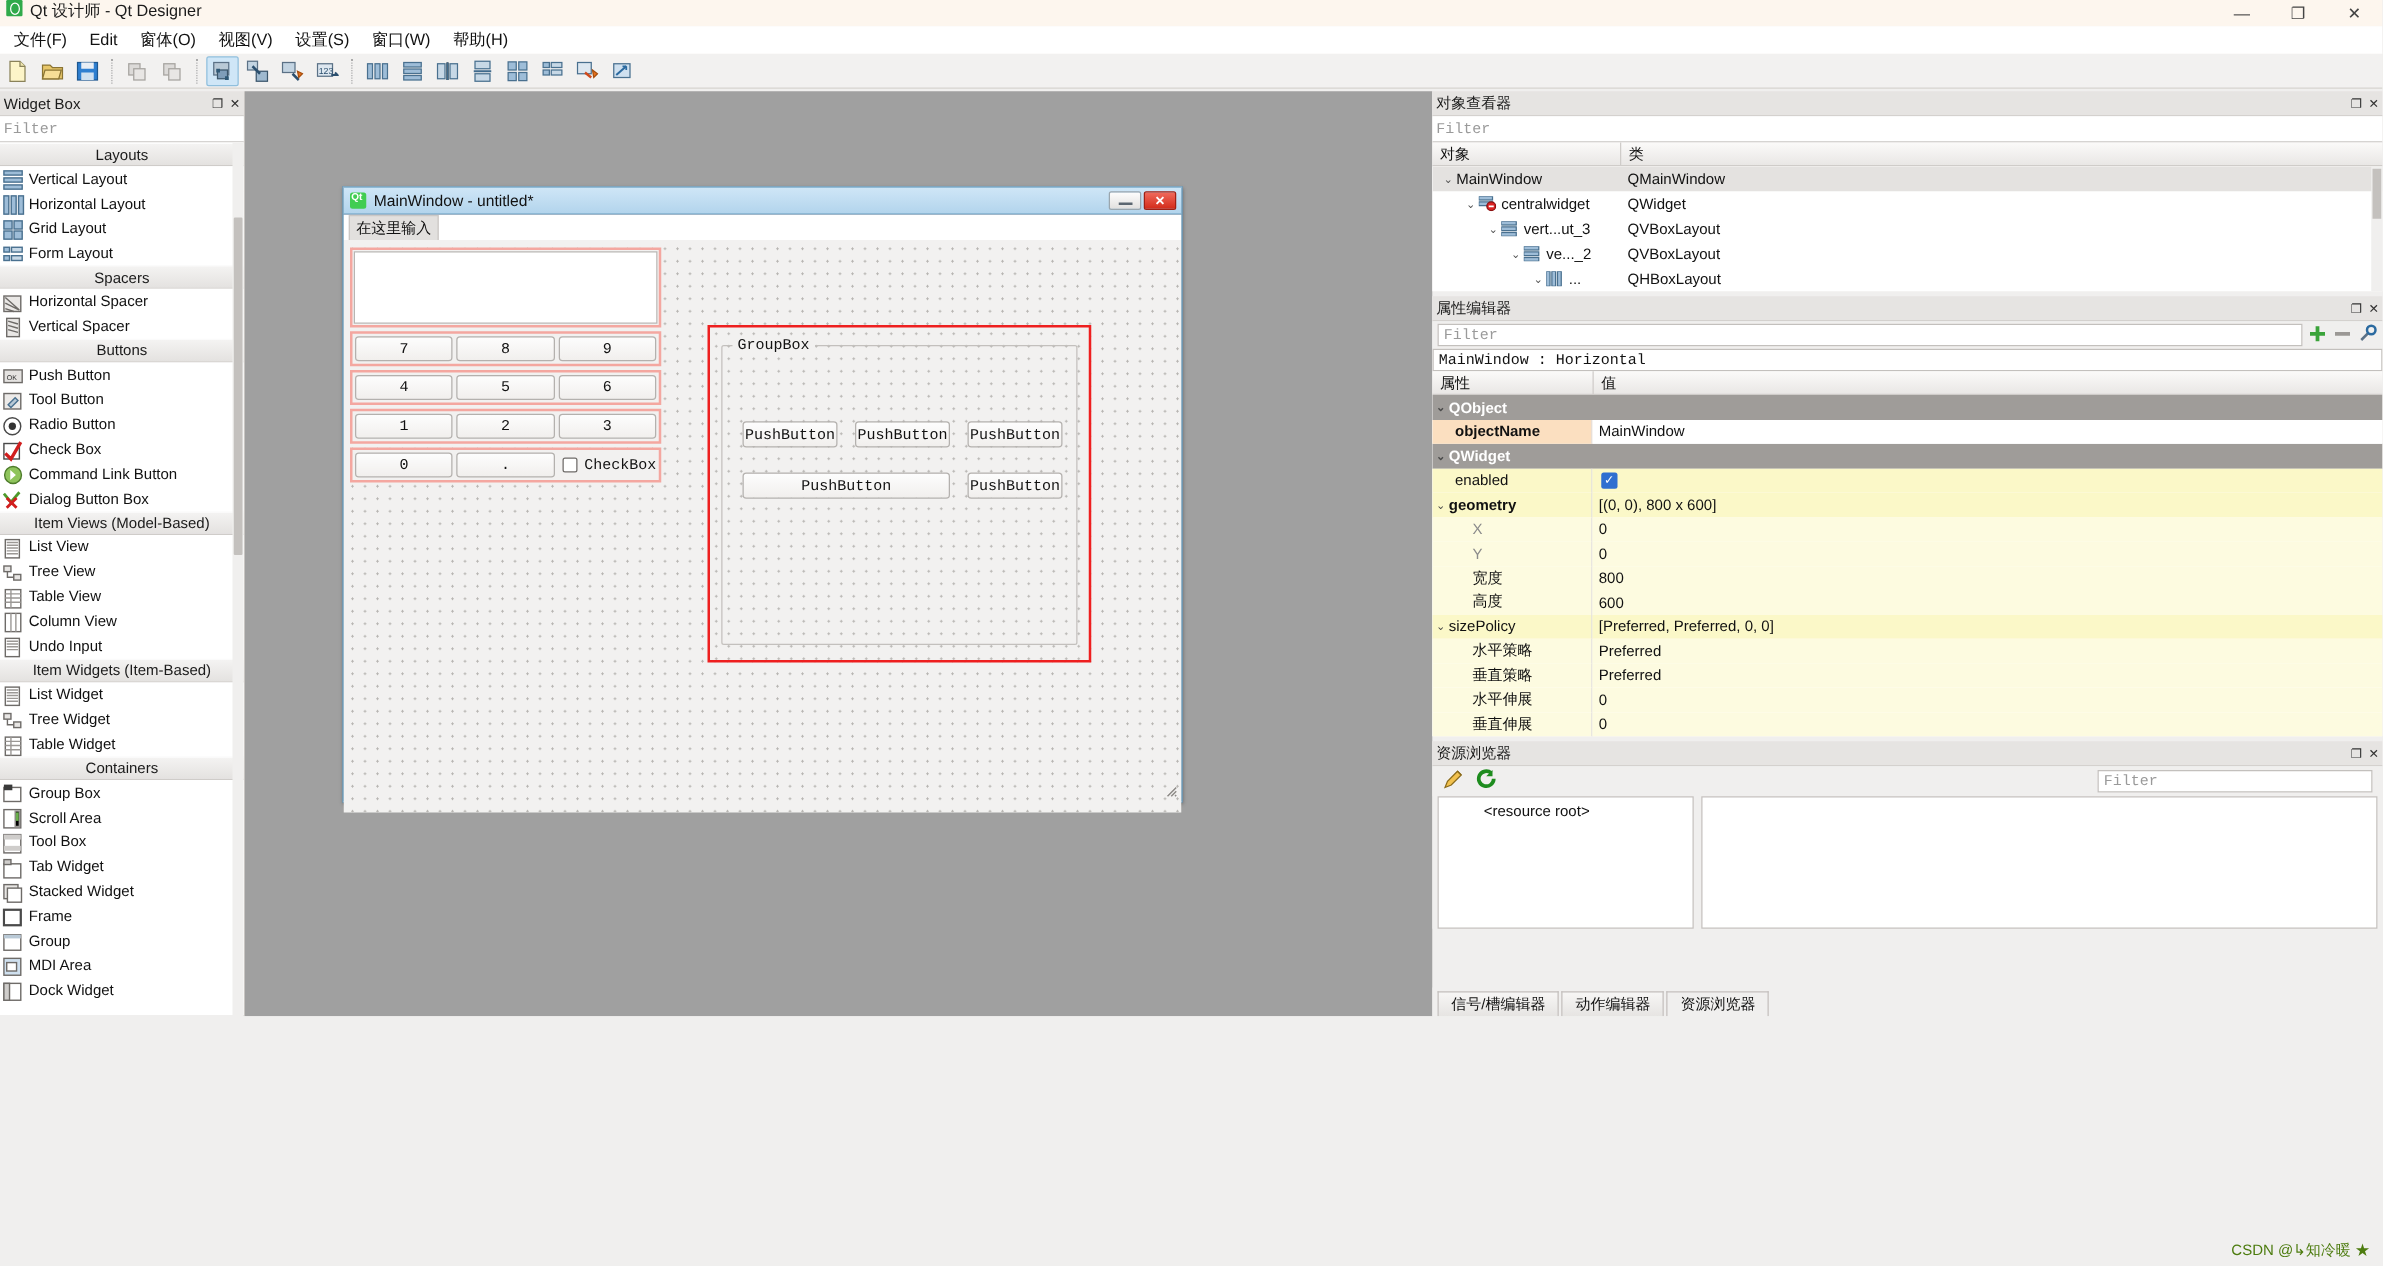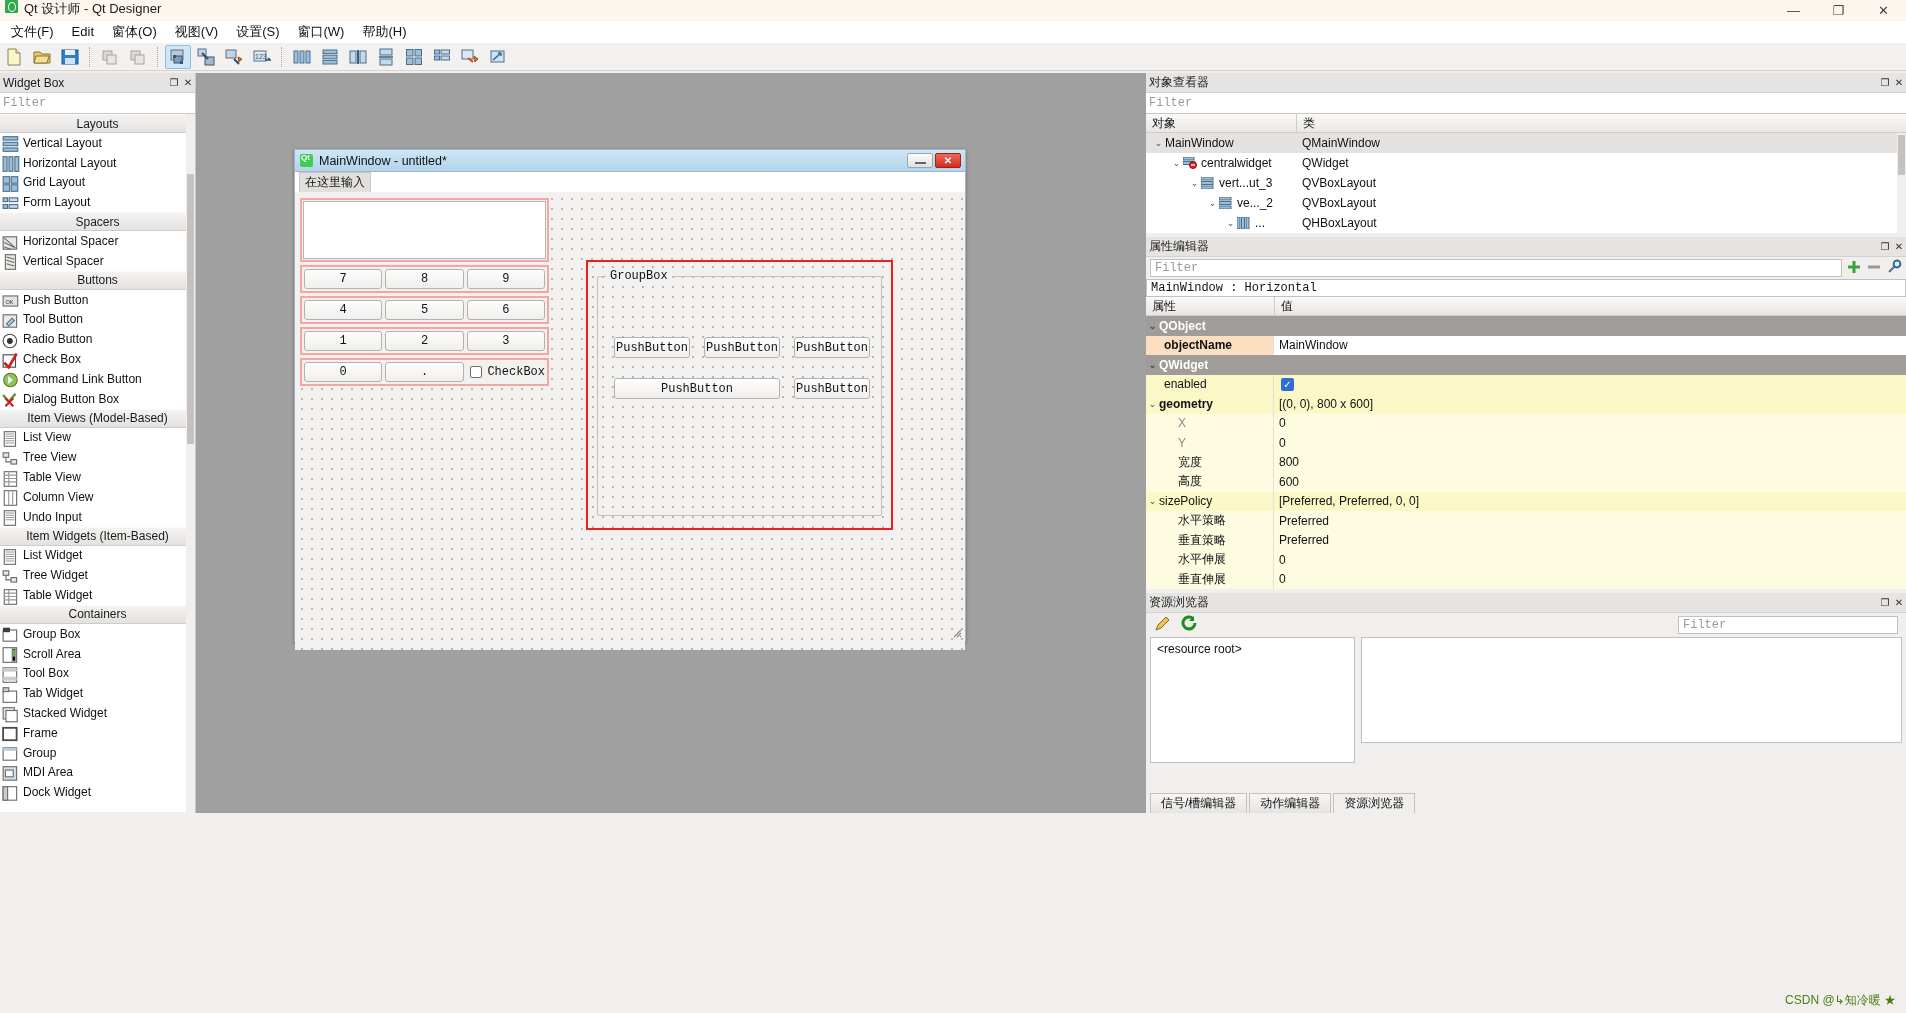--- a/index.html
+++ b/index.html
@@ -101,21 +101,21 @@
     background: #c4c1be; border-radius: 1px;
   }
 
   
   .canvas {
     position: absolute; left: 196px; top: 73px; width: 950px; height: 740px;
     background: #a0a0a0; overflow: hidden;
   }
   
   .formwin {
-    position: absolute; left: 98px; top: 76px; width: 672px; height: 493px;
+    position: absolute; left: 78px; top: 76px; width: 672px; height: 493px;
     background: #0369a1; border: 1px solid #9fb6c9;
     box-shadow: 0 1px 3px rgba(0,0,0,.35);
   }
   .form-title {
     height: 22px; background: linear-gradient(#cfe6f7,#b2d4ec);
     display: flex; align-items: center; padding-left: 5px;
     border-bottom: 1px solid #9fb6c9;
   }
   .qt-badge {
     width: 13px; height: 13px; background: #41cd52; border-radius: 2px;
@@ -279,22 +279,22 @@
     background: #f0efee;
   }
   .res-filter {
     margin-left: auto; width: 220px; height: 18px; background: #fff;
     border: 1px solid #c3c0bd; display: flex; align-items: center;
     padding-left: 4px; font-size: 12px; color: #9a9a9a;
     font-family: "Liberation Mono", monospace;
   }
   .res-body { display: flex; gap: 6px; padding: 0 4px; }
   .res-left {
-    width: 205px; height: 126px; background: #fff; border: 1px solid #c3c0bd;
-    font-size: 12px; color: #111; padding: 4px 0 0 6px;
+    width: 205px; height: 106px; background: #fff; border: 1px solid #c3c0bd;
+    font-size: 12px; color: #111; padding: 4px 0 0 36px;
   }
   .res-right {
     flex: 1; height: 106px; background: #fff; border: 1px solid #c3c0bd;
   }
 
   
   .bottom-tabs {
     position: absolute; left: 1146px; top: 790px; width: 760px; height: 23px;
     display: flex; align-items: flex-end; gap: 2px; padding-left: 4px;
     background: #f0efee;

